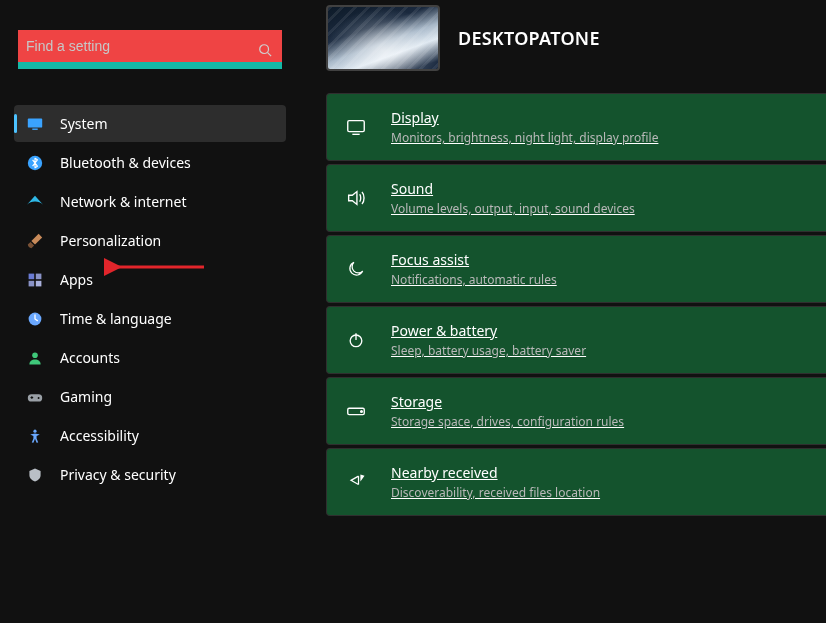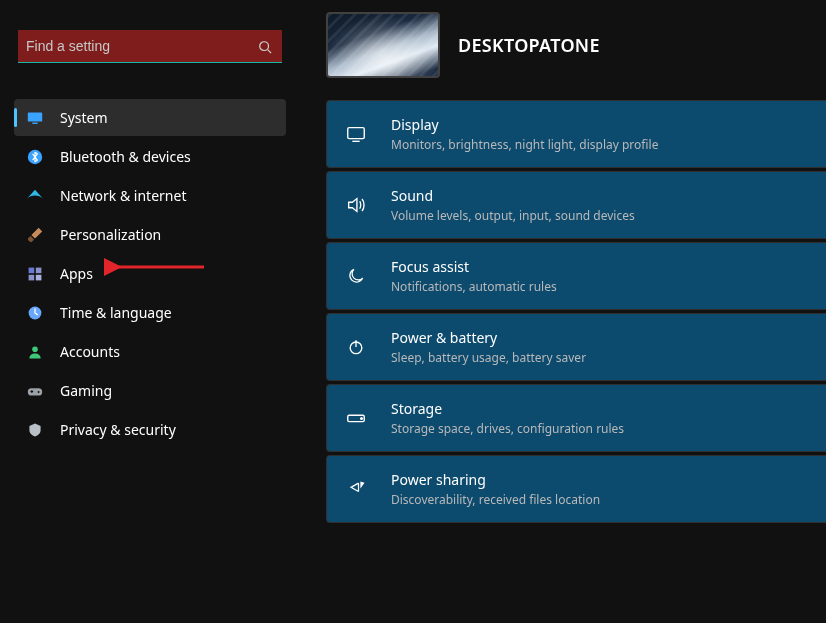--- a/index.html
+++ b/index.html
@@ -19,23 +19,23 @@
     padding: 10px 0 0 0;
     display: flex;
     flex-direction: column;
   }
   .search-wrap {
     margin: 20px 18px 20px 18px;
     position: relative;
   }
   .search {
     width: 100%;
-    background: #7f1d1d;
+    background: #ef4444;
     border: none;
-    border-bottom: 1px solid #14b8a6;
+    border-bottom: 7px solid #14b8a6;
     color: #fff;
     font-size: 14px;
     padding: 8px 34px 8px 8px;
     outline: none;
   }
   .search::placeholder { color: #c7c7c7; }
   .search-icon {
     position: absolute;
     right: 10px;
     top: 50%;
@@ -69,21 +69,21 @@
     width: 18px; height: 18px;
     display: inline-flex;
     align-items: center;
     justify-content: center;
     flex-shrink: 0;
   }
   .nav-label { font-size: 14px; }
   
   .main {
     flex: 1;
-    padding-top: 12px;
+    padding-top: 5px;
     overflow: hidden;
   }
   .header {
     display: flex;
     align-items: center;
     gap: 18px;
     padding: 0 0 22px 26px;
   }
   .wallpaper {
     width: 114px;
@@ -111,26 +111,27 @@
   .cards {
     display: flex;
     flex-direction: column;
     gap: 3px;
     padding-left: 26px;
   }
   .card {
     display: flex;
     align-items: center;
     gap: 24px;
-    background: #0c4a6e;
+    background: #14532d;
     border-radius: 4px 0 0 4px;
     padding: 14px 0 14px 18px;
     cursor: pointer;
     border: 1px solid #2f2f2f;
     border-right: none;
+    text-decoration: underline;
   }
   .card-icon {
     width: 22px; height: 22px;
     display: inline-flex; align-items: center; justify-content: center;
     color: #ffffff;
     flex-shrink: 0;
   }
   .card-text { display: flex; flex-direction: column; gap: 2px; }
   .card-title { font-size: 14px; color: #fff; }
   .card-sub { font-size: 12px; color: #b9b9b9; }
@@ -228,20 +229,29 @@
             <rect x="2" y="7" width="16" height="8" rx="4"></rect>
             <circle cx="14" cy="11" r="1.1" fill="#0f0f0f"></circle>
             <rect x="5" y="10" width="3" height="1.2" fill="#0f0f0f"></rect>
             <rect x="5.9" y="9.1" width="1.2" height="3" fill="#0f0f0f"></rect>
           </svg>
       </span>
       <span class="nav-label">Gaming</span>
     </li>
     <li class="nav-item">
       <span class="nav-icon">
+        <svg viewBox="0 0 20 20" width="16" height="16" fill="#6aa8ff">
+            <circle cx="10" cy="4" r="2"></circle>
+            <path d="M4 8l6-1 6 1-4 2v3l2 5-2 .5-2-5-2 5-2-.5 2-5v-3z"></path>
+          </svg>
+      </span>
+      <span class="nav-label">Accessibility</span>
+    </li>
+    <li class="nav-item">
+      <span class="nav-icon">
         <svg viewBox="0 0 20 20" width="16" height="16" fill="#b9bfc6">
             <path d="M10 2l7 3v5c0 4-3 7-7 8-4-1-7-4-7-8V5z"></path>
           </svg>
       </span>
       <span class="nav-label">Privacy &amp; security</span>
     </li>
   </ul>
 </aside>
 
 <main class="main">
@@ -320,21 +330,21 @@
 
     <div class="card">
       <span class="card-icon">
         <svg viewBox="0 0 24 24" width="20" height="20" fill="none" stroke="#fff" stroke-width="1.5">
             <path d="M15 5l-9 5 9 5"></path>
             <path d="M15 5v10"></path>
             <path d="M18 9l3-4-3-1z" fill="#fff"></path>
           </svg>
       </span>
       <div class="card-text">
-        <span class="card-title">Power sharing</span>
+        <span class="card-title">Nearby received</span>
         <span class="card-sub">Discoverability, received files location</span>
       </div>
     </div>
 
   </div>
 </main>
 
 <svg class="arrow" width="110" height="20">
   <defs>
     <marker id="ah" markerWidth="10" markerHeight="10" refX="2" refY="5" orient="auto">

